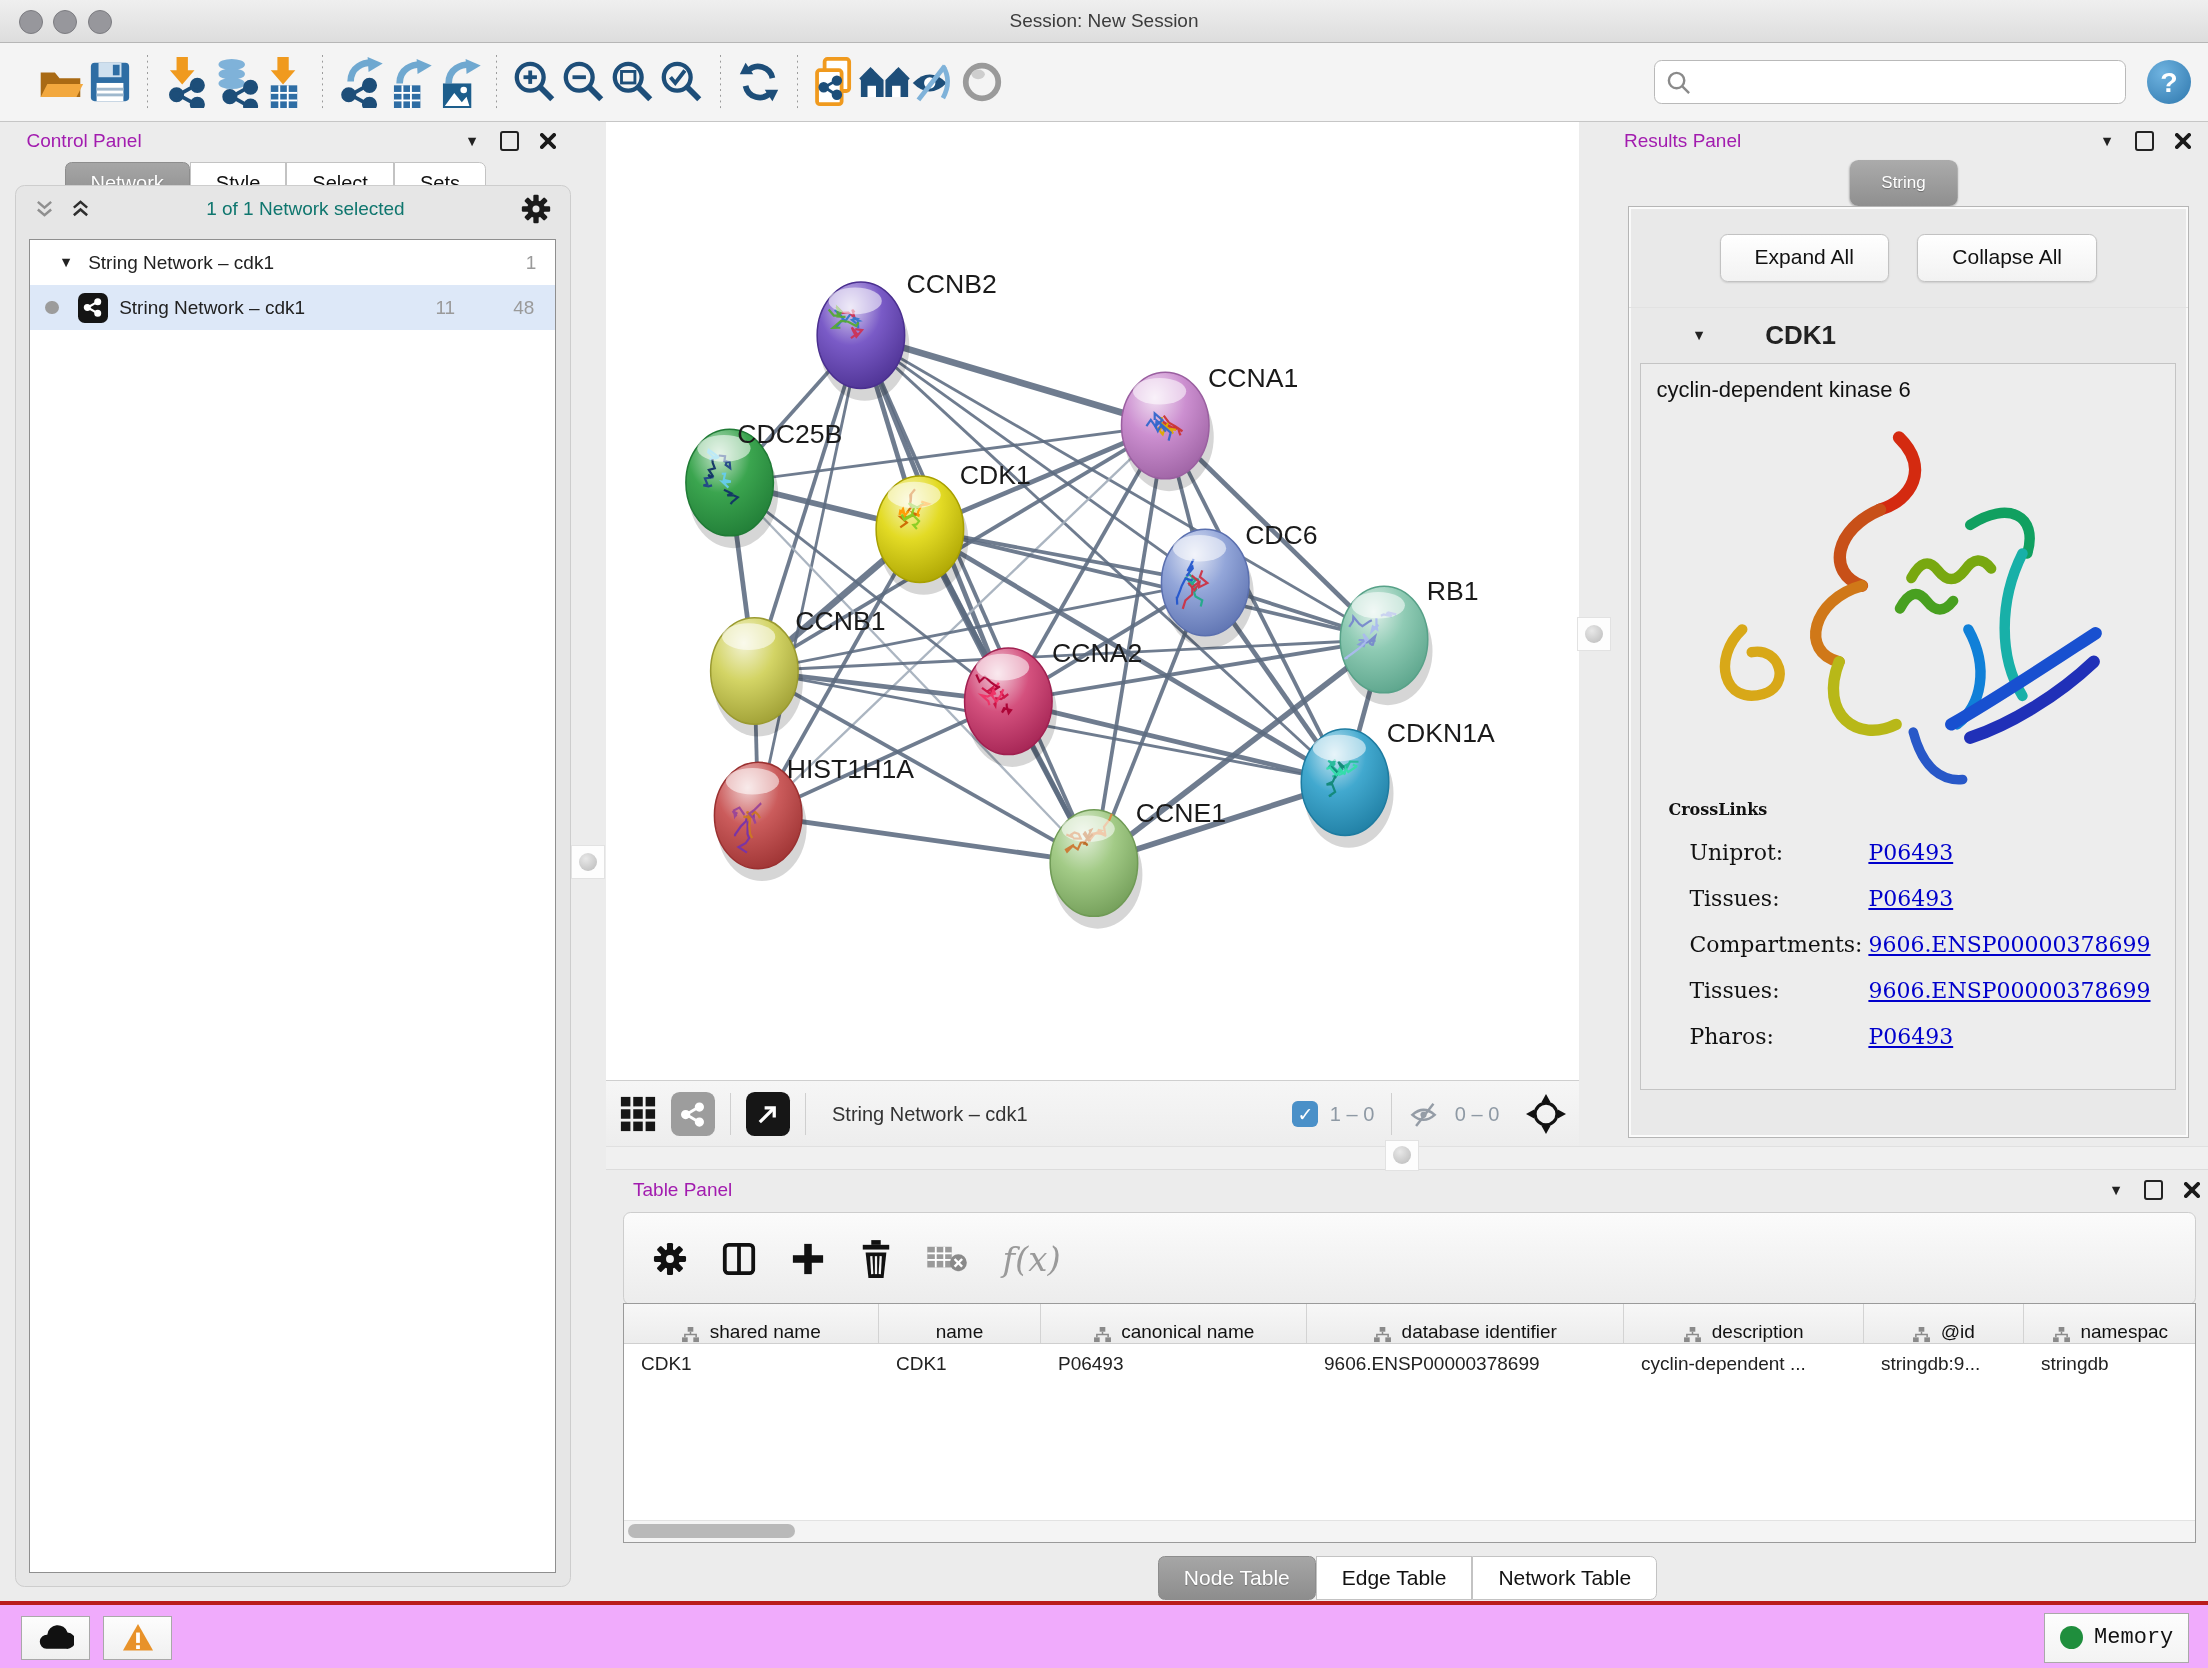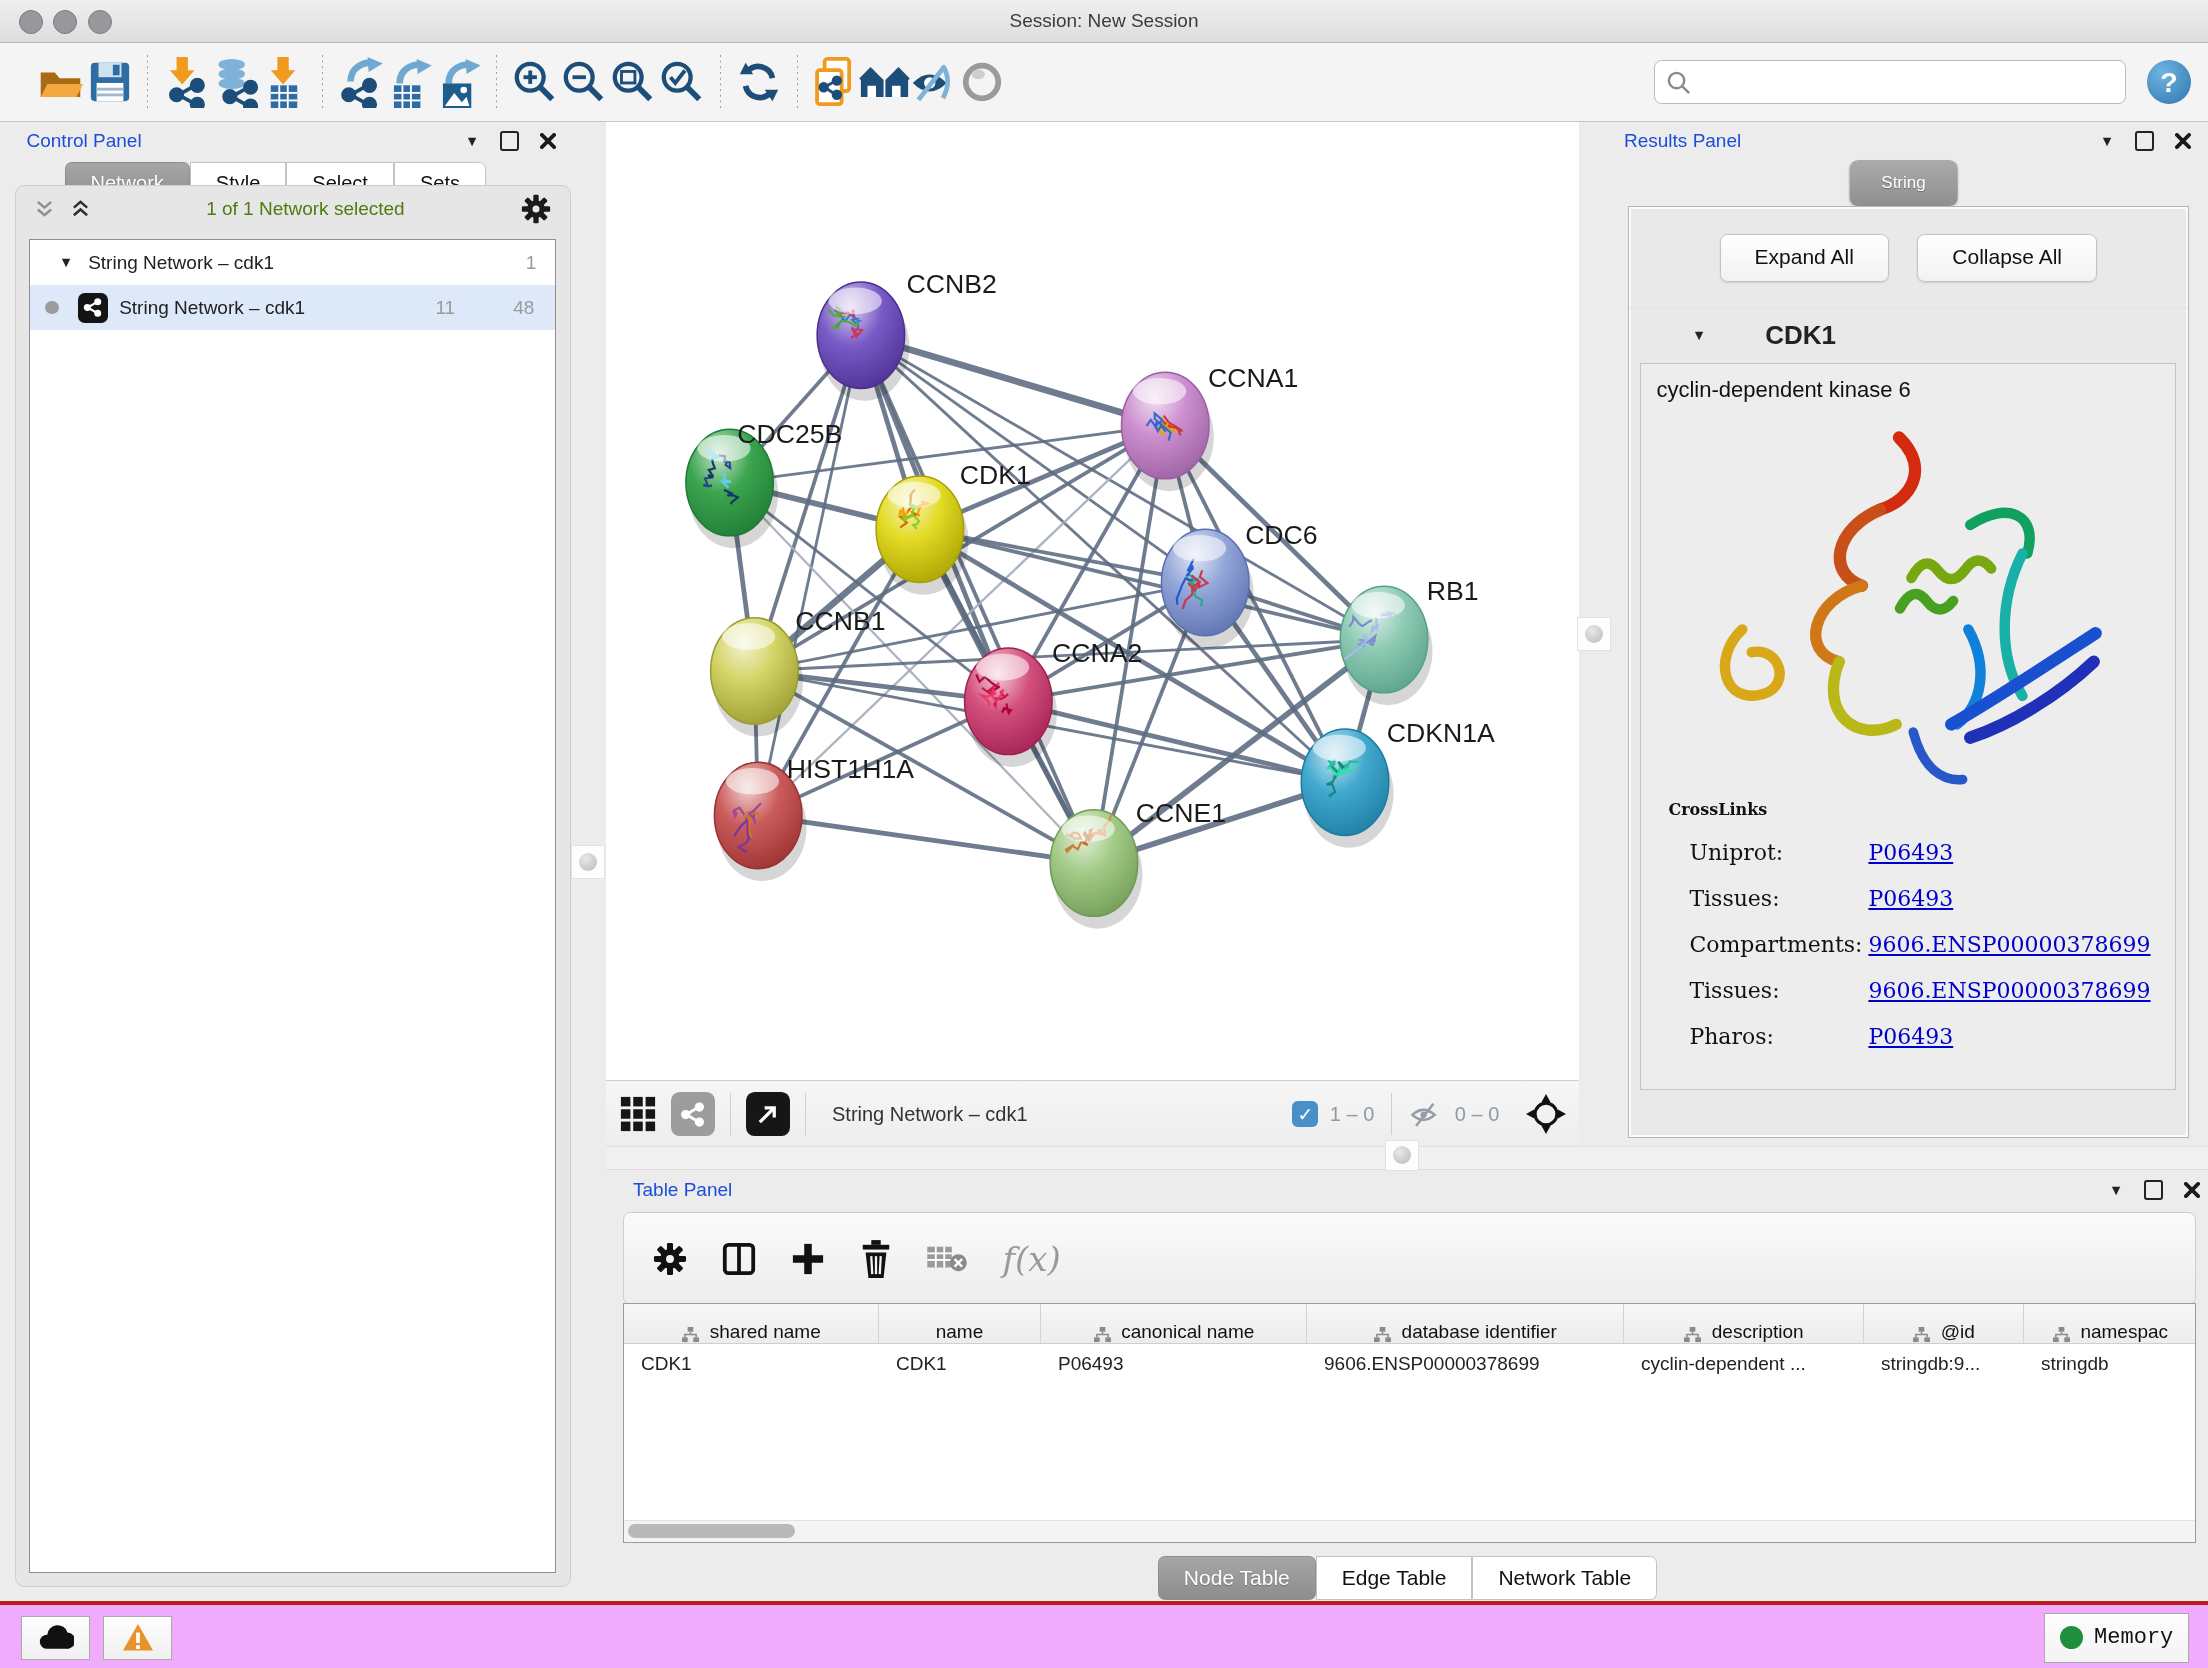--- a/index.html
+++ b/index.html
@@ -20,39 +20,39 @@
     background-image:linear-gradient(#9a9a9a 30%,rgba(0,0,0,0) 0%);background-size:1px 5.7px;}
   .searchbox{margin-left:auto;width:472px;height:44px;background:#fff;border:1px solid #b9b9b9;
     border-radius:7.6px;display:flex;align-items:center;padding:0 11.4px;box-sizing:border-box;}
   .searchbox input{border:none;outline:none;flex:1;font-size:18px;margin-left:7.6px;
     font-family:"Liberation Sans",sans-serif;background:transparent;}
   .helpbtn{width:44px;height:44px;border-radius:50%;background:radial-gradient(circle at 35% 30%,#6fb3e0,#2e77ad);
     color:#fff;font-size:28.5px;font-weight:bold;display:flex;align-items:center;justify-content:center;
     margin:0 17px 0 21px;flex:0 0 auto;}
   
   .phead{display:flex;align-items:center;height:38px;padding:0 17px;}
-  .phead .ptitle{font-size:19px;color:#1d4ed8;}
+  .phead .ptitle{font-size:19px;color:#a21caf;}
   .phicons{margin-left:auto;display:flex;align-items:center;gap:21px;}
   .tri{font-size:14.3px;color:#222;line-height:1;}
   .floatic{width:14.3px;height:16px;border:2.4px solid #222;border-radius:2.9px;}
   
   .tabstrip{display:flex;}
   .tab{height:40px;line-height:40px;padding:0 25px;background:#fff;border:1px solid #c3c3c3;
     font-size:20px;color:#111;text-align:center;}
   .tab:first-child{border-radius:6.7px 0 0 6.7px;}
   .tab:last-child{border-radius:0 6.7px 6.7px 0;}
   .tab.sel{background:linear-gradient(#a6a6a6,#8d8d8d);color:#fff;border-color:#8d8d8d;
     text-shadow:0 1px 1px rgba(0,0,0,.25);border-radius:6.7px;}
   
   .control-panel{position:absolute;left:9.5px;top:122px;width:563px;height:1484px;}
   .cp-tabs{position:absolute;left:55px;top:40px;}
   .cp-body{position:absolute;left:5.7px;top:63px;right:1.9px;bottom:19px;background:#e6e6e6;
     border:1px solid #cdcdcd;border-radius:9.5px;}
   .cp-subhead{display:flex;align-items:center;height:46px;padding:0 19px;}
-  .cp-status{flex:1;text-align:center;font-size:19px;color:#4d7c0f;}
+  .cp-status{flex:1;text-align:center;font-size:19px;color:#0f766e;}
   .tree{position:absolute;left:13.3px;right:13.3px;top:53px;bottom:13.3px;background:#fff;
     border:1.9px solid #8f8f8f;overflow:hidden;}
   .trow{display:flex;align-items:center;height:45px;font-size:19px;}
   .trow .cnt{color:#9a9a9a;}
   .trow.sel{background:#dde8f8;}
   .sharebadge{width:30px;height:30px;background:#141414;border-radius:6.7px;display:flex;
     align-items:center;justify-content:center;margin-right:11.4px;}
   .graydot{width:13.3px;height:13.3px;border-radius:50%;background:#9c9c9c;margin:0 19px 0 15px;}
   
   .net-canvas{position:absolute;left:606px;top:122px;width:973px;height:958px;background:#fff;}

